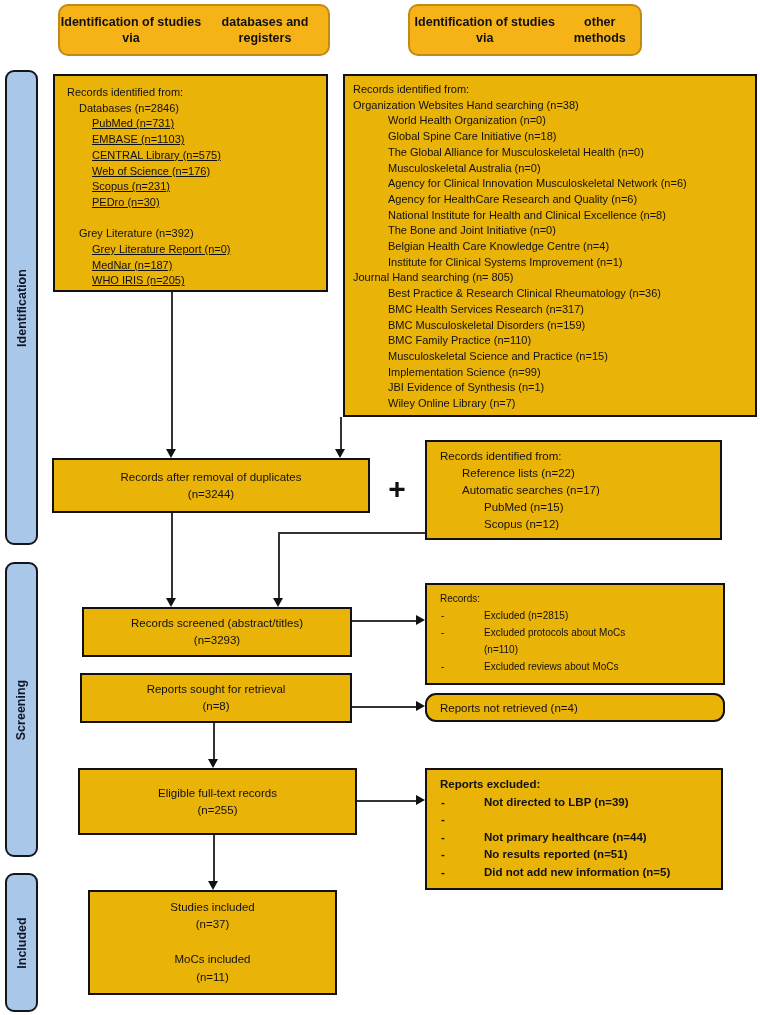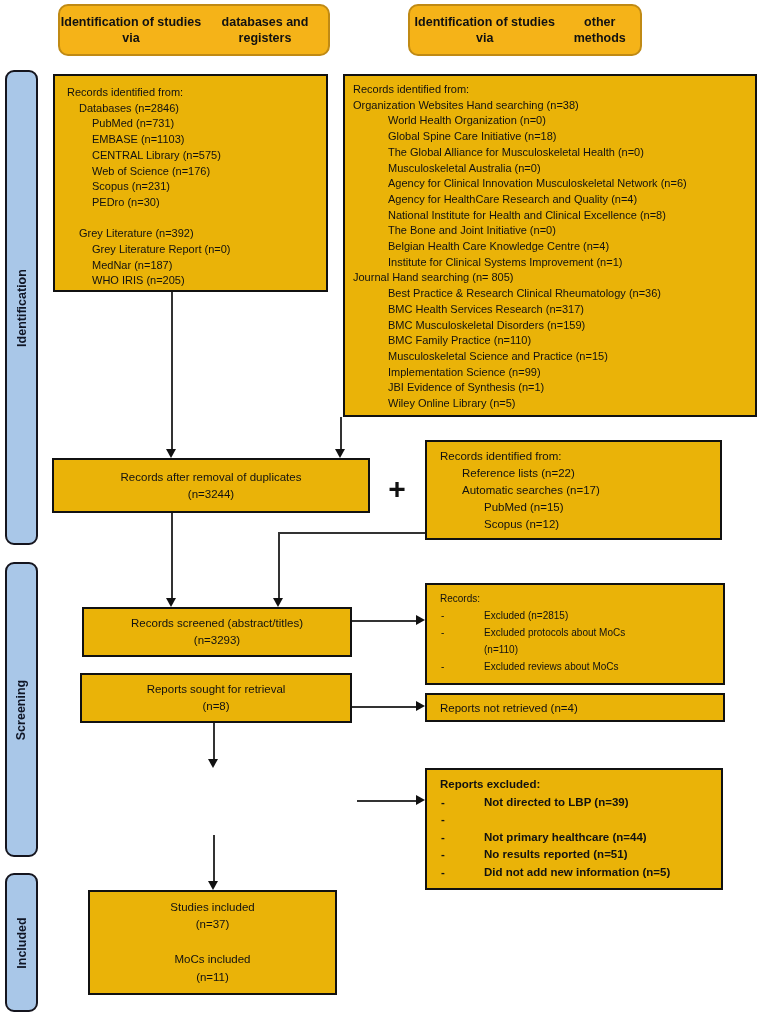--- a/index.html
+++ b/index.html
@@ -22,21 +22,21 @@
   #stage-screening{top:562px;height:295px;}
   #stage-included{top:873px;height:139px;}
 
   
   .box{position:absolute;background:#eab308;border:2px solid #111;box-sizing:border-box;}
   .box-text{font-size:11px;line-height:15.7px;}
   .box-text .line{min-height:15.7px;white-space:nowrap;}
 
   #box-db{left:53px;top:74px;width:275px;height:218px;padding:9px 6px 0 12px;}
   #box-db .i1{padding-left:12px;}
-  #box-db .i2{padding-left:25px;}
+  #box-db .i2{padding-left:25px;text-decoration:underline;}
 
   #box-other{left:343px;top:74px;width:414px;height:343px;padding:6px 4px 0 8px;}
   #box-other .i1{padding-left:35px;}
 
   #box-ref{left:425px;top:440px;width:297px;height:100px;padding:6px 6px 0 13px;font-size:11.5px;line-height:17px;}
   #box-ref .line{min-height:17px;white-space:nowrap;}
   #box-ref .i1{padding-left:22px;}
   #box-ref .i2{padding-left:44px;}
 
   .cbox{display:flex;flex-direction:column;align-items:center;justify-content:center;
@@ -44,21 +44,21 @@
   #box-dup{left:52px;top:458px;width:318px;height:55px;}
   #box-screened{left:82px;top:607px;width:270px;height:50px;}
   #box-sought{left:80px;top:673px;width:272px;height:50px;}
   #box-eligible{left:78px;top:768px;width:279px;height:67px;}
   #box-studies{left:88px;top:890px;width:249px;height:105px;}
   #box-studies .line{min-height:17.5px;}
 
   #box-recx{left:425px;top:583px;width:300px;height:102px;padding:5px 4px 0 13px;font-size:10px;line-height:17px;}
   #box-recx .line{min-height:17px;}
   #box-notret{left:425px;top:693px;width:300px;height:29px;display:flex;align-items:center;
-    padding-left:13px;font-size:11.5px;}
+    padding-left:13px;font-size:11.5px;border-radius:11px;}
   #box-repx{left:425px;top:768px;width:298px;height:122px;padding:6px 4px 0 13px;font-size:11.5px;line-height:17.5px;}
   #box-repx .line{min-height:17.5px;font-weight:bold;}
 
   .dline{display:flex;}
   .dline .dash{width:44px;padding-left:1px;box-sizing:border-box;flex:none;}
   .dline .txt{flex:1;}
 
   
   #plus{position:absolute;left:383px;top:470px;width:28px;height:38px;font-size:30px;font-weight:bold;
     display:flex;align-items:center;justify-content:center;}
@@ -118,34 +118,34 @@
 
   <div class="box box-text" id="box-other">
 
   <div class="line i0">Records identified from:</div>
       <div class="line i0">Organization Websites Hand searching (n=38)</div>
       <div class="line i1">World Health Organization (n=0)</div>
       <div class="line i1">Global Spine Care Initiative (n=18)</div>
       <div class="line i1">The Global Alliance for Musculoskeletal Health (n=0)</div>
       <div class="line i1">Musculoskeletal Australia (n=0)</div>
       <div class="line i1">Agency for Clinical Innovation Musculoskeletal Network (n=6)</div>
-      <div class="line i1">Agency for HealthCare Research and Quality (n=4)</div>
+      <div class="line i1">Agency for HealthCare Research and Quality (n=6)</div>
       <div class="line i1">National Institute for Health and Clinical Excellence (n=8)</div>
       <div class="line i1">The Bone and Joint Initiative (n=0)</div>
       <div class="line i1">Belgian Health Care Knowledge Centre (n=4)</div>
       <div class="line i1">Institute for Clinical Systems Improvement (n=1)</div>
       <div class="line i0">Journal Hand searching (n= 805)</div>
       <div class="line i1">Best Practice &amp; Research Clinical Rheumatology (n=36)</div>
       <div class="line i1">BMC Health Services Research (n=317)</div>
       <div class="line i1">BMC Musculoskeletal Disorders (n=159)</div>
       <div class="line i1">BMC Family Practice (n=110)</div>
       <div class="line i1">Musculoskeletal Science and Practice (n=15)</div>
       <div class="line i1">Implementation Science (n=99)</div>
       <div class="line i1">JBI Evidence of Synthesis (n=1)</div>
-      <div class="line i1">Wiley Online Library (n=5)</div>
+      <div class="line i1">Wiley Online Library (n=7)</div>
     </div>
 
   <div class="box cbox" id="box-dup">
     <div>Records after removal of duplicates</div>
     <div>(n=3244)</div>
   </div>
 
   <div id="plus">+</div>
 
   <div class="box" id="box-ref">
@@ -190,20 +190,24 @@
 
   <div class="box cbox" id="box-sought">
     <div>Reports sought for retrieval</div>
     <div>(n=8)</div>
   </div>
 
   <div class="box" id="box-notret">
     <div>Reports not retrieved (n=4)</div>
   </div>
 
+  <div class="box cbox" id="box-eligible">
+    <div>Eligible full-text records</div>
+    <div>(n=255)</div>
+  </div>
 
   <div class="box" id="box-repx">
     <div class="line">Reports excluded:</div>
     <div>
 
         <div class="line dline">
           <span class="dash">-</span>
           <span class="txt">Not directed to LBP (n=39)</span>
         </div>
 

